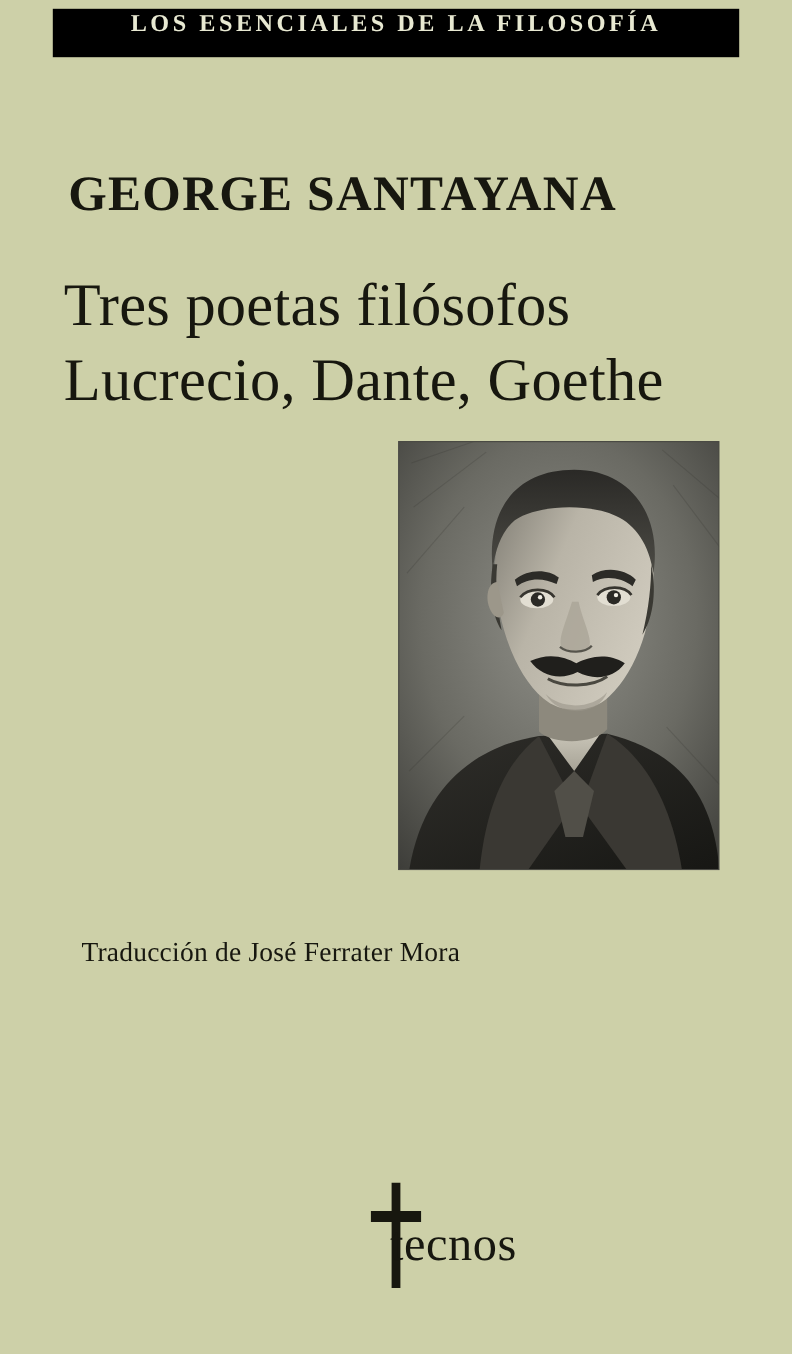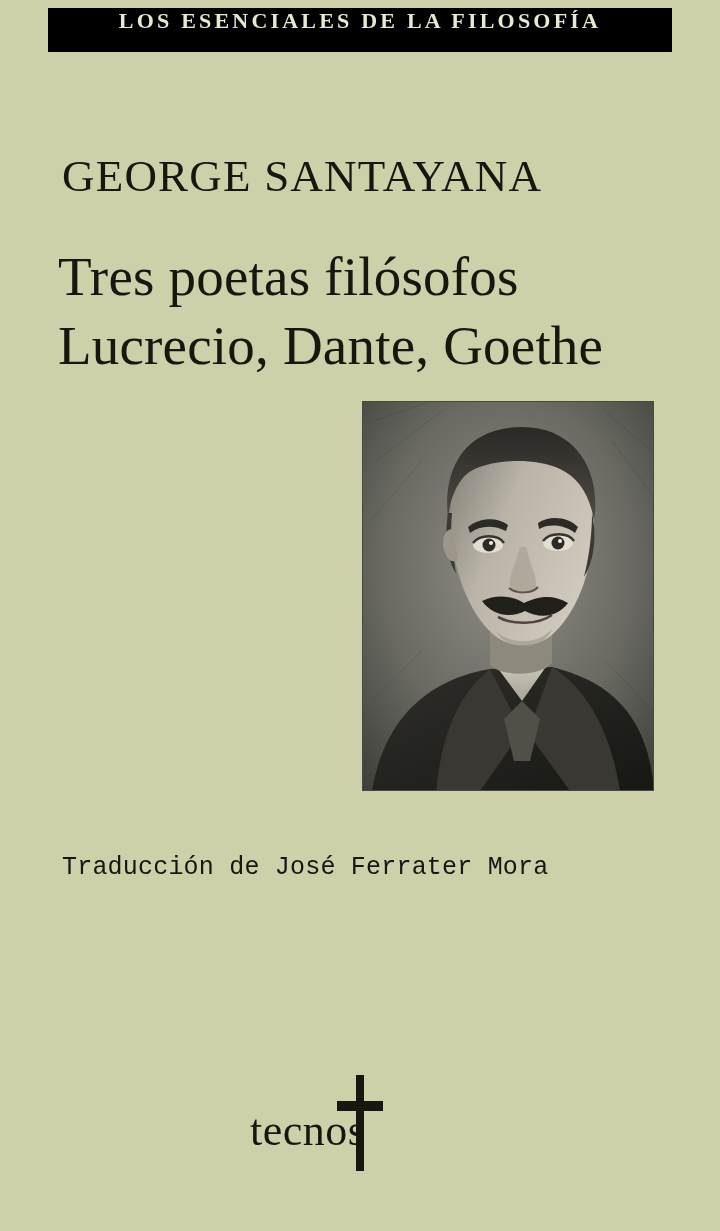--- a/index.html
+++ b/index.html
@@ -43,21 +43,21 @@
 
   
   .author {
     position: absolute;
     top: 152px;
     left: 62px;
     width: 600px;
     color: #17170f;
     font-family: "Liberation Serif", serif;
     font-size: 45px;
-    font-weight: normal;
+    font-weight: bold;
     letter-spacing: 1.2px;
     line-height: 1.1;
   }
 
   
   .title-block {
     position: absolute;
     top: 243px;
     left: 58px;
     width: 620px;
@@ -84,24 +84,24 @@
   .portrait svg {
     display: block;
     width: 292px;
     height: 390px;
   }
 
   
   .translator {
     position: absolute;
     top: 853px;
-    left: 62px;
+    left: 74px;
     width: 600px;
     color: #17170f;
-    font-family: Liberation Mono, monospace;
+    font-family: Liberation Serif, serif;
     font-size: 25px;
     letter-spacing: 0.2px;
   }
 
   
   .publisher {
     position: absolute;
     left: 0;
     right: 0;
     bottom: 58px;
@@ -111,21 +111,21 @@
     position: relative;
     width: 220px;
     height: 90px;
     margin: 0 auto;
   }
   .publisher-name {
     position: absolute;
     left: 0;
     top: 22px;
     width: 220px;
-    text-align: left;
+    text-align: right;
     font-family: "Liberation Serif", serif;
     font-size: 44px;
     color: #17170f;
     letter-spacing: 0.5px;
   }
   .publisher-cross {
     position: absolute;
     left: 50%;
     top: -8px;
     transform: translateX(-50%);

